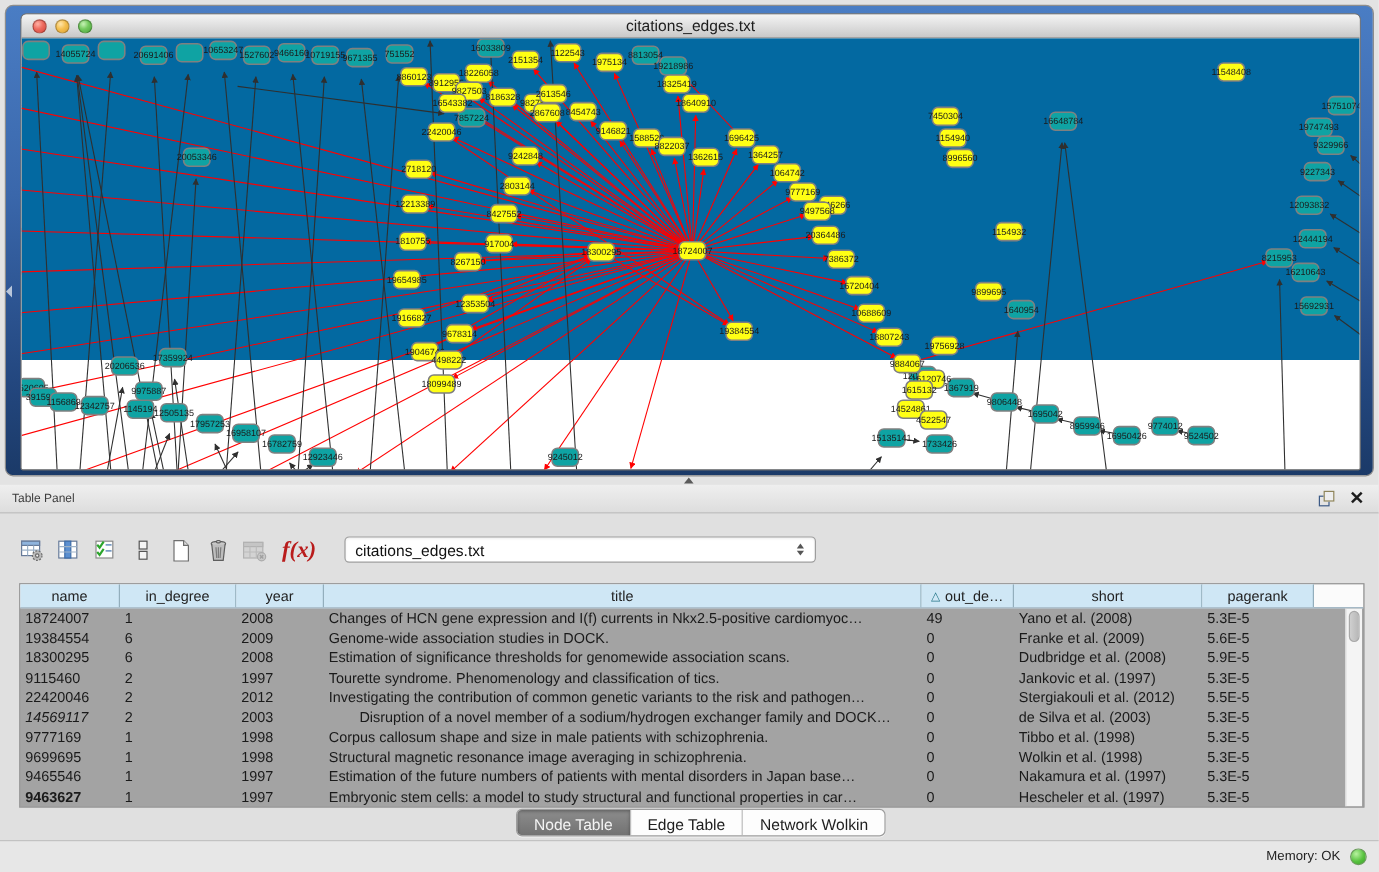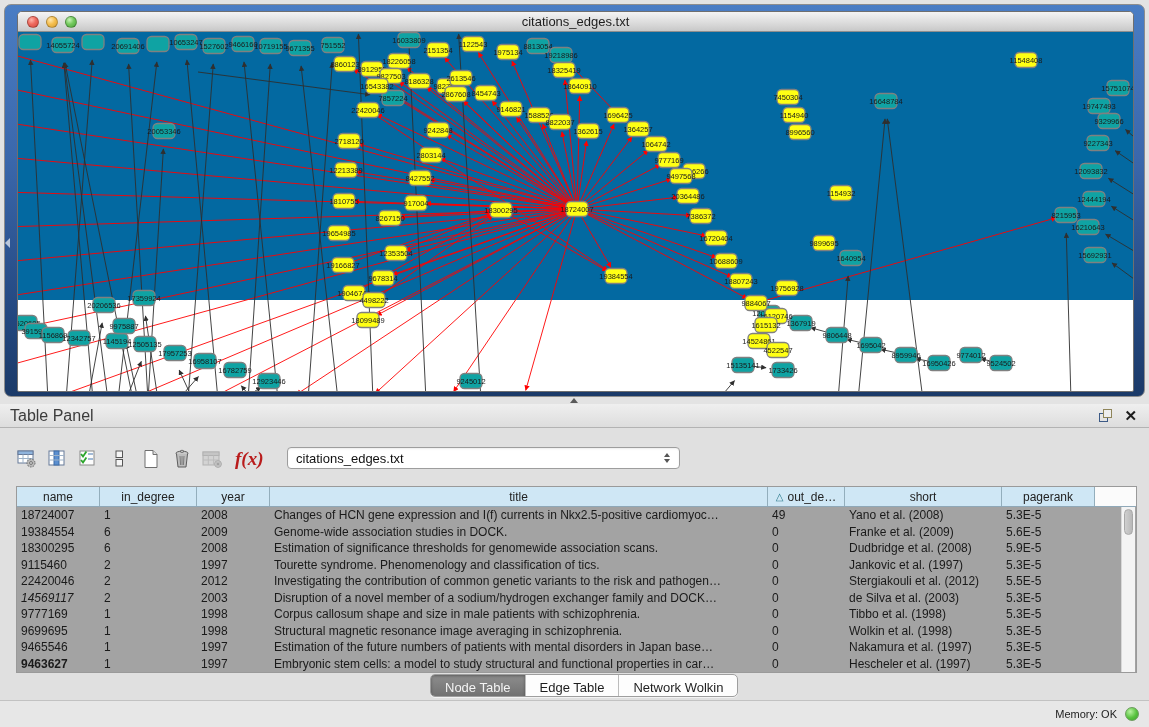--- a/index.html
+++ b/index.html
@@ -28,21 +28,21 @@
   .left-grip{position:absolute;left:0;top:233px;width:0;height:0;
     border-top:5px solid transparent;border-bottom:5px solid transparent;border-right:5px solid #b9c6da;}
   
   .split{position:absolute;left:0;top:397px;width:1149px;height:7px;}
   .split .grip{position:absolute;left:570px;top:1px;width:0;height:0;
     border-left:4px solid transparent;border-right:4px solid transparent;border-bottom:5px solid #5a5a5a;}
   
   .panel-head{position:absolute;left:0;top:404px;width:1149px;height:24px;
     background:linear-gradient(to bottom,#efefef,#dddddd);border-bottom:1px solid #b3b3b3;
     box-sizing:border-box;display:flex;align-items:center;}
-  .panel-title{font-size:16px;color:#3c3c3c;margin-left:10px;flex:1;}
+  .panel-title{font-size:10px;color:#3c3c3c;margin-left:10px;flex:1;}
   .panel-btns{display:flex;align-items:center;gap:12px;margin-right:12px;}
   .float-ic{position:relative;width:13px;height:13px;cursor:default;}
   .float-ic .b{position:absolute;left:0;top:4px;width:7px;height:7px;border:1.4px solid #3c5a86;}
   .float-ic .f{position:absolute;left:4px;top:0;width:7px;height:7px;border:1.4px solid #8f855a;background:#eee;}
   .close-ic{font-size:15px;font-weight:bold;color:#1c1c1c;line-height:13px;cursor:default;}
   .panel-body{position:absolute;left:0;top:428px;width:1149px;height:272px;background:#e0e0e0;}
   
   .tbar{position:absolute;left:16px;top:18px;height:26px;display:flex;align-items:center;}
   .tico{width:22px;height:20px;margin-right:9px;display:flex;align-items:center;justify-content:center;}
   .fx{font-size:19px;color:#b91c1c;font-style:italic;font-family:"Liberation Serif",serif;font-weight:bold;margin:0 6px 0 2px;}
@@ -819,21 +819,21 @@
           <div class="gcell" style="width: 73px;">2012</div>
           <div class="gcell" style="width: 498px;">Investigating the contribution of common genetic variants to the risk and pathogen…</div>
           <div class="gcell" style="width: 77px;">0</div>
           <div class="gcell" style="width: 157px;">Stergiakouli et al. (2012)</div>
           <div class="gcell" style="width: 93px;">5.5E-5</div>
         </div>
         <div class="grow">
           <div class="gcell" style="width: 83px; font-style: italic;">14569117</div>
           <div class="gcell" style="width: 97px;">2</div>
           <div class="gcell" style="width: 73px;">2003</div>
-          <div class="gcell" style="width: 498px;">Disruption of a novel member of a sodium/hydrogen exchanger family and DOCK…</div>
+          <div class="gcell" style="width: 498px; text-align: center;">Disruption of a novel member of a sodium/hydrogen exchanger family and DOCK…</div>
           <div class="gcell" style="width: 77px;">0</div>
           <div class="gcell" style="width: 157px;">de Silva et al. (2003)</div>
           <div class="gcell" style="width: 93px;">5.3E-5</div>
         </div>
         <div class="grow">
           <div class="gcell" style="width: 83px;">9777169</div>
           <div class="gcell" style="width: 97px;">1</div>
           <div class="gcell" style="width: 73px;">1998</div>
           <div class="gcell" style="width: 498px;">Corpus callosum shape and size in male patients with schizophrenia.</div>
           <div class="gcell" style="width: 77px;">0</div>

